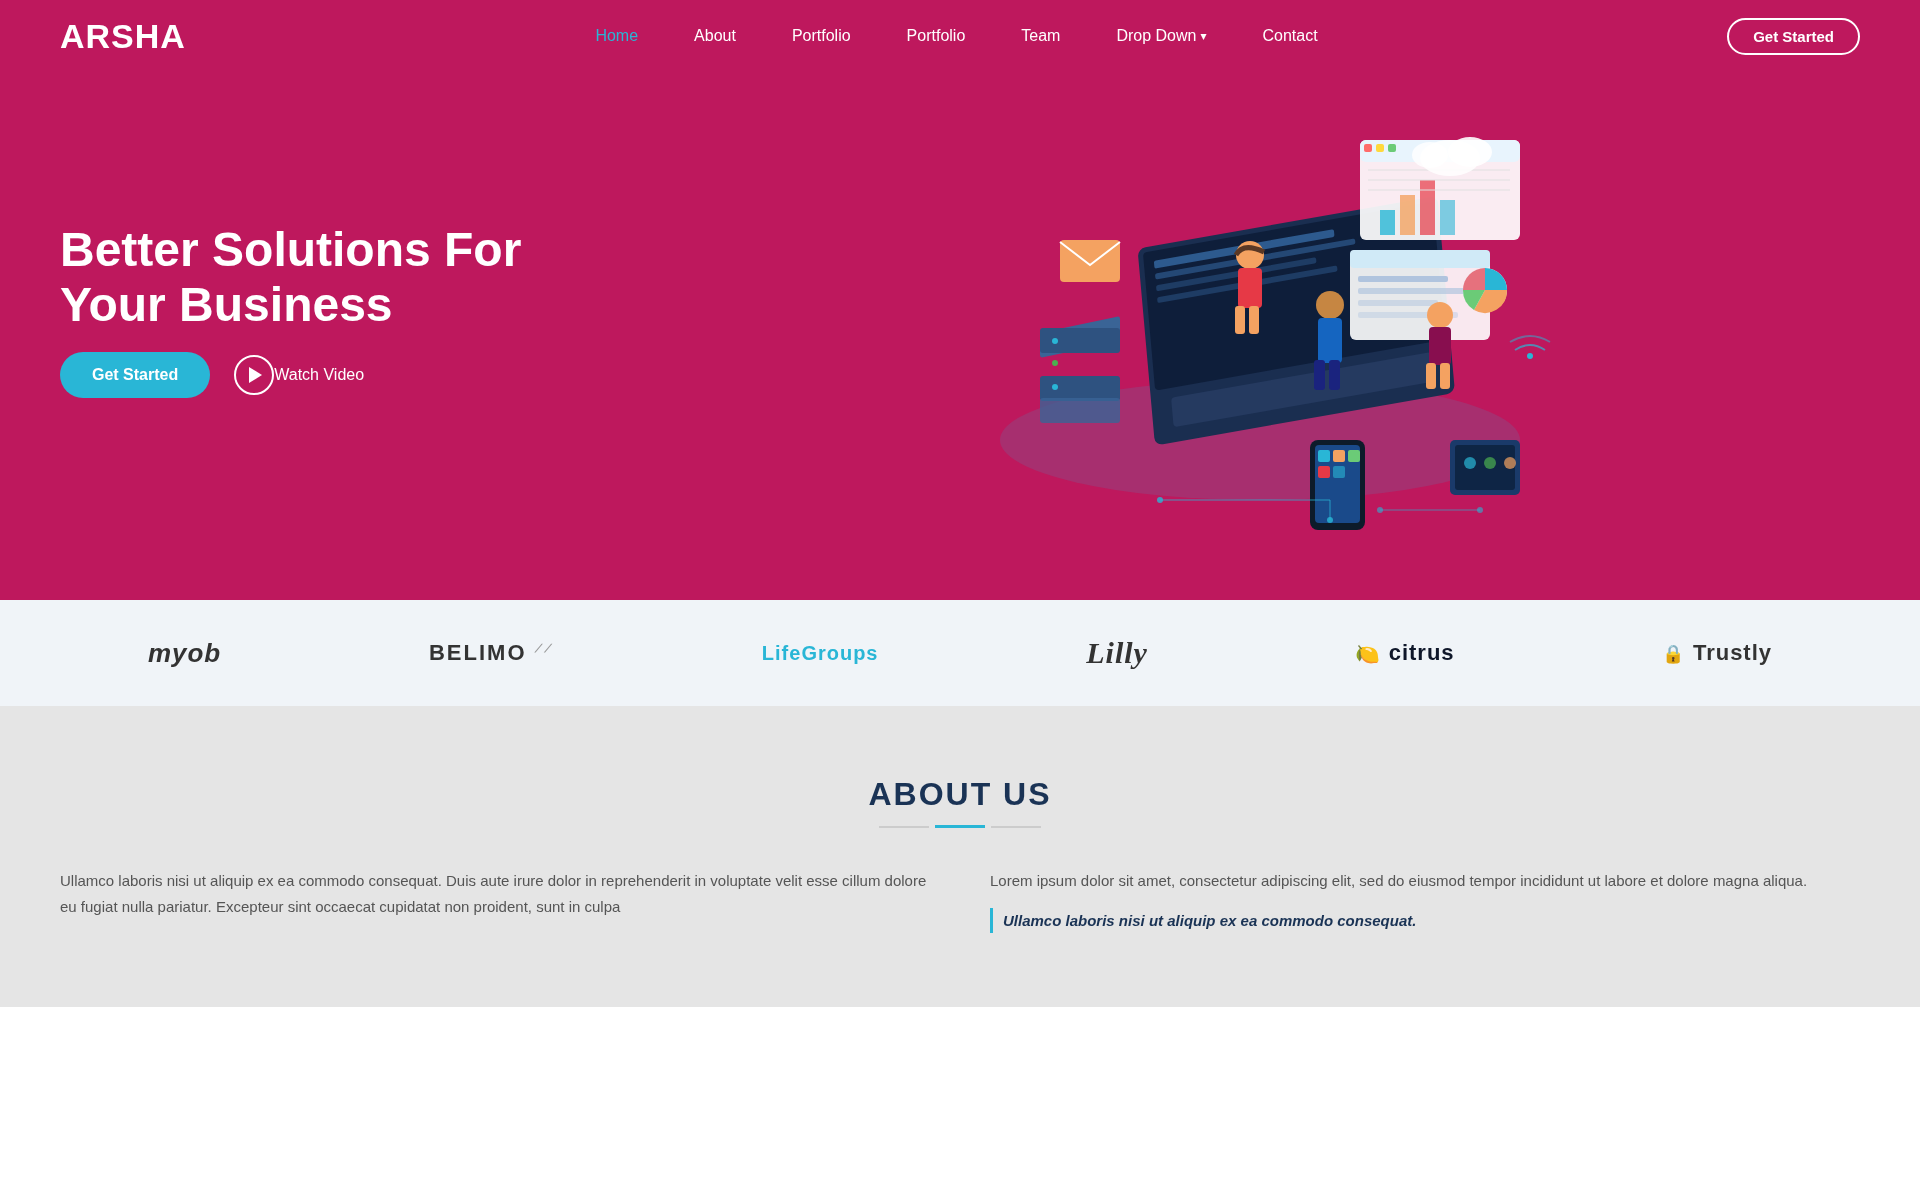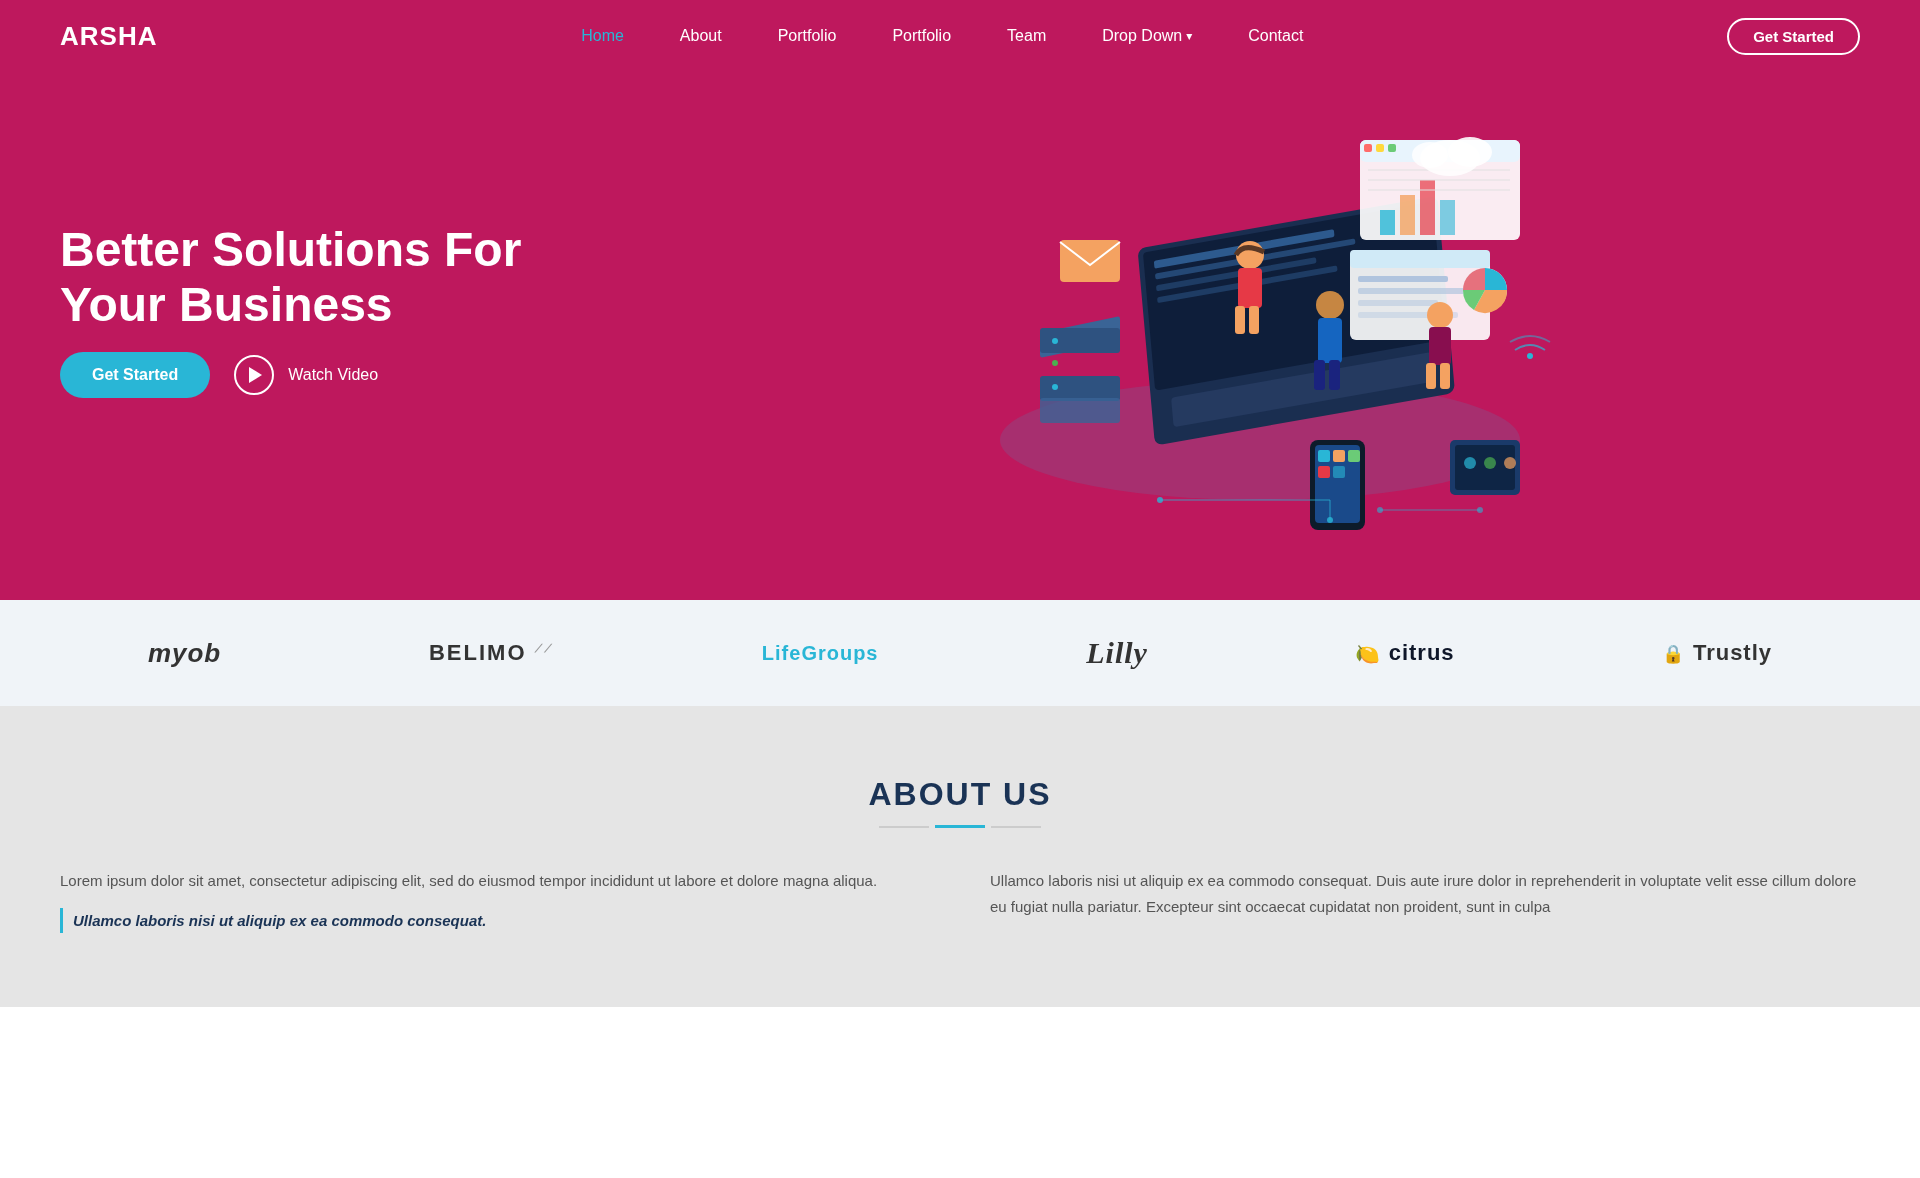--- a/index.html
+++ b/index.html
@@ -10,21 +10,21 @@
       position: absolute;
       top: 0; left: 0; right: 0;
       display: flex;
       align-items: center;
       justify-content: space-between;
       padding: 0 60px;
       height: 72px;
       z-index: 10;
     }
     .navbar-brand {
-      font-size: 26px;
+      font-size: 34px;
       font-weight: 800;
       color: #fff;
       letter-spacing: 1px;
     }
     .navbar-nav {
       display: flex;
       align-items: flex-start;
       gap: 56px;
       list-style: none;
     }
@@ -96,21 +96,21 @@
       color: #fff;
       padding: 14px 32px;
       border-radius: 30px;
       font-size: 16px;
       font-weight: 600;
       cursor: pointer;
     }
     .btn-watch-video {
       display: flex;
       align-items: center;
-      gap: 14px;
+      gap: 0;
       background: transparent;
       border: none;
       color: #fff;
       font-size: 16px;
       cursor: pointer;
     }
     .play-circle {
       width: 40px;
       height: 40px;
       border: 2px solid #fff;
@@ -383,20 +383,20 @@
 
 <section class="about-section">
   <h2 class="section-title">ABOUT US</h2>
   <div class="section-divider">
     <div class="divider-line"></div>
     <div class="divider-accent"></div>
     <div class="divider-line"></div>
   </div>
   <div class="about-columns">
     <div class="about-col">
+      <p>Ullamco laboris nisi ut aliquip ex ea commodo consequat. Duis aute irure dolor in reprehenderit in voluptate velit esse cillum dolore eu fugiat nulla pariatur. Excepteur sint occaecat cupidatat non proident, sunt in culpa</p>
+    </div>
+    <div class="about-col">
       <p>Lorem ipsum dolor sit amet, consectetur adipiscing elit, sed do eiusmod tempor incididunt ut labore et dolore magna aliqua.</p>
       <p class="quote-link">Ullamco laboris nisi ut aliquip ex ea commodo consequat.</p>
     </div>
-    <div class="about-col">
-      <p>Ullamco laboris nisi ut aliquip ex ea commodo consequat. Duis aute irure dolor in reprehenderit in voluptate velit esse cillum dolore eu fugiat nulla pariatur. Excepteur sint occaecat cupidatat non proident, sunt in culpa</p>
-    </div>
   </div>
 </section>
 
 </body></html>

